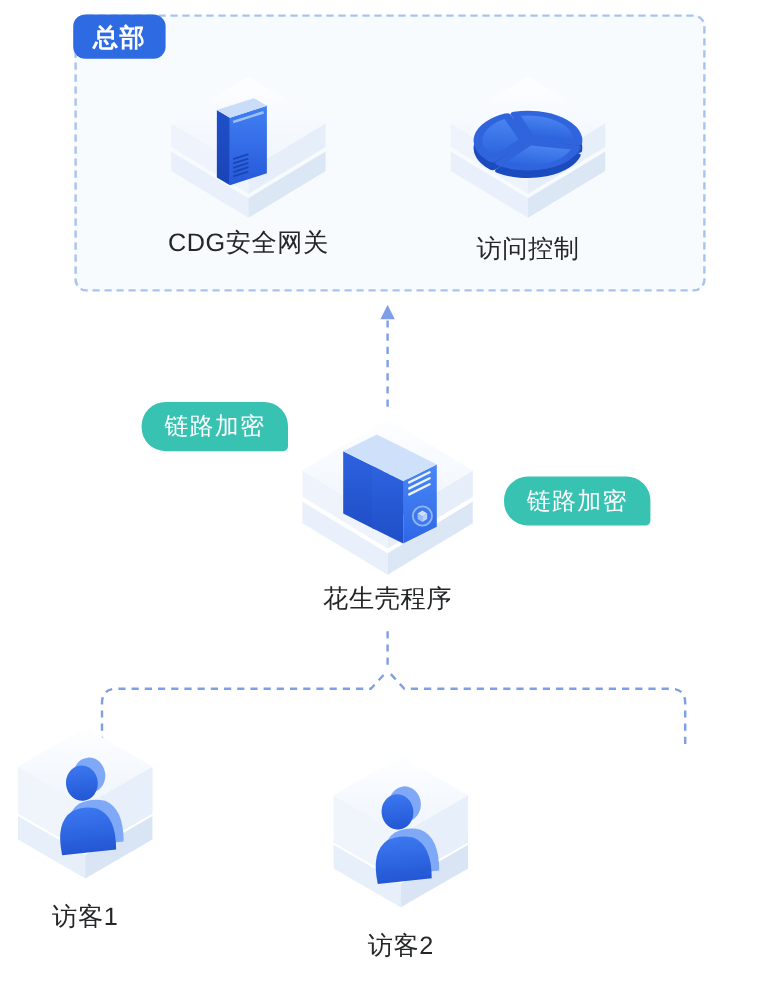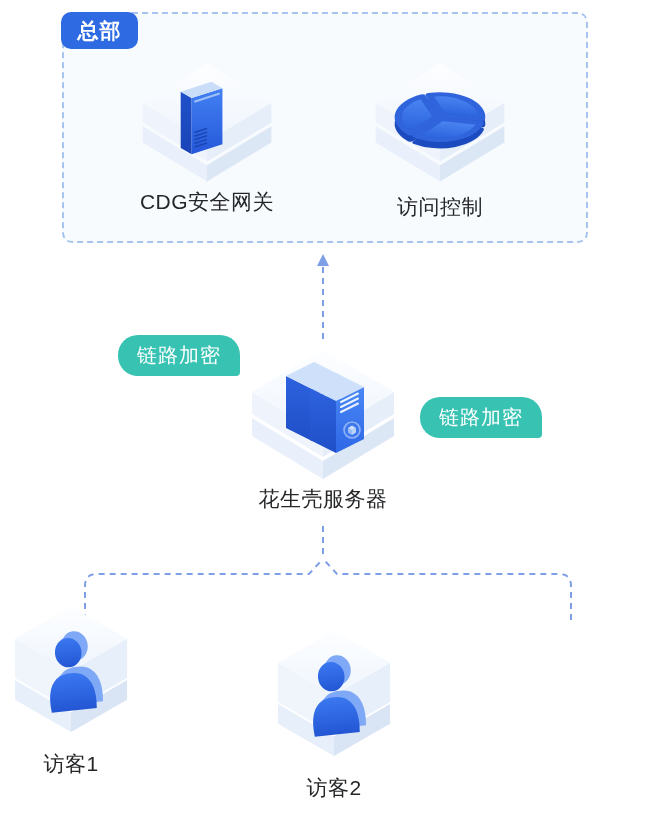--- a/index.html
+++ b/index.html
@@ -158,21 +158,21 @@
           <line x1="93" y1="57" x2="110" y2="48.5"></line>
           <line x1="93" y1="62" x2="110" y2="53.5"></line>
           <line x1="93" y1="67" x2="110" y2="58.5"></line>
         </g>
         <circle cx="104" cy="85" r="8" fill="#3e77ee" stroke="#8fb3f6" stroke-width="1.6"></circle>
         <polygon points="104,80.5 108,83 104,85.5 100,83" fill="#cfe0fb"></polygon>
         <polygon points="100,83 104,85.5 104,90 100,87.5" fill="#9cbcf7"></polygon>
         <polygon points="108,83 104,85.5 104,90 108,87.5" fill="#bcd3fa"></polygon>
       </g>
     </svg>
-    <div class="node-label" style="left:-25px; top:140px; width:200px;">花生壳服务器</div>
+    <div class="node-label" style="left:-25px; top:140px; width:200px;">花生壳程序</div>
   </div>
 
   <svg class="abs" style="left:60px; top:524px;" width="530" height="100" fill="none" stroke="#7e9fe6" stroke-width="2" stroke-dasharray="6 5">
     <path d="M263,2 V34"></path>
     <path d="M25,96 V62 Q25,50 37,50 H249 L261,37"></path>
     <path d="M511,96 V62 Q511,50 499,50 H277 L265,37"></path>
   </svg>
 
   <div class="node" style="left:13px; top:606px;">
     <svg width="116" height="148" viewBox="0 0 118 150">

